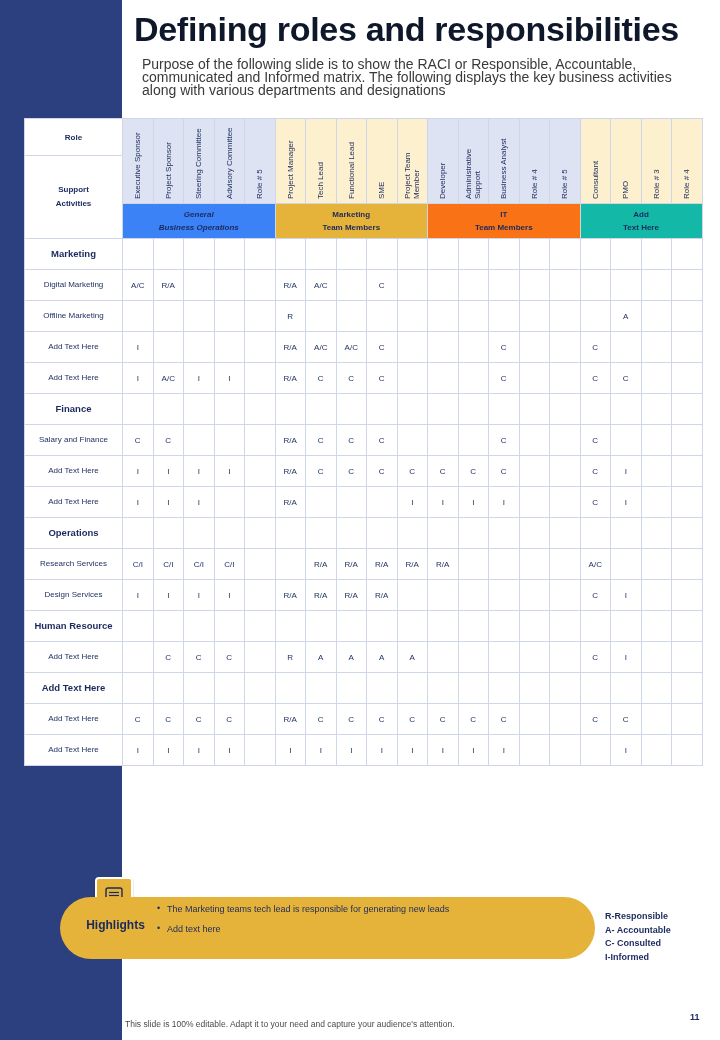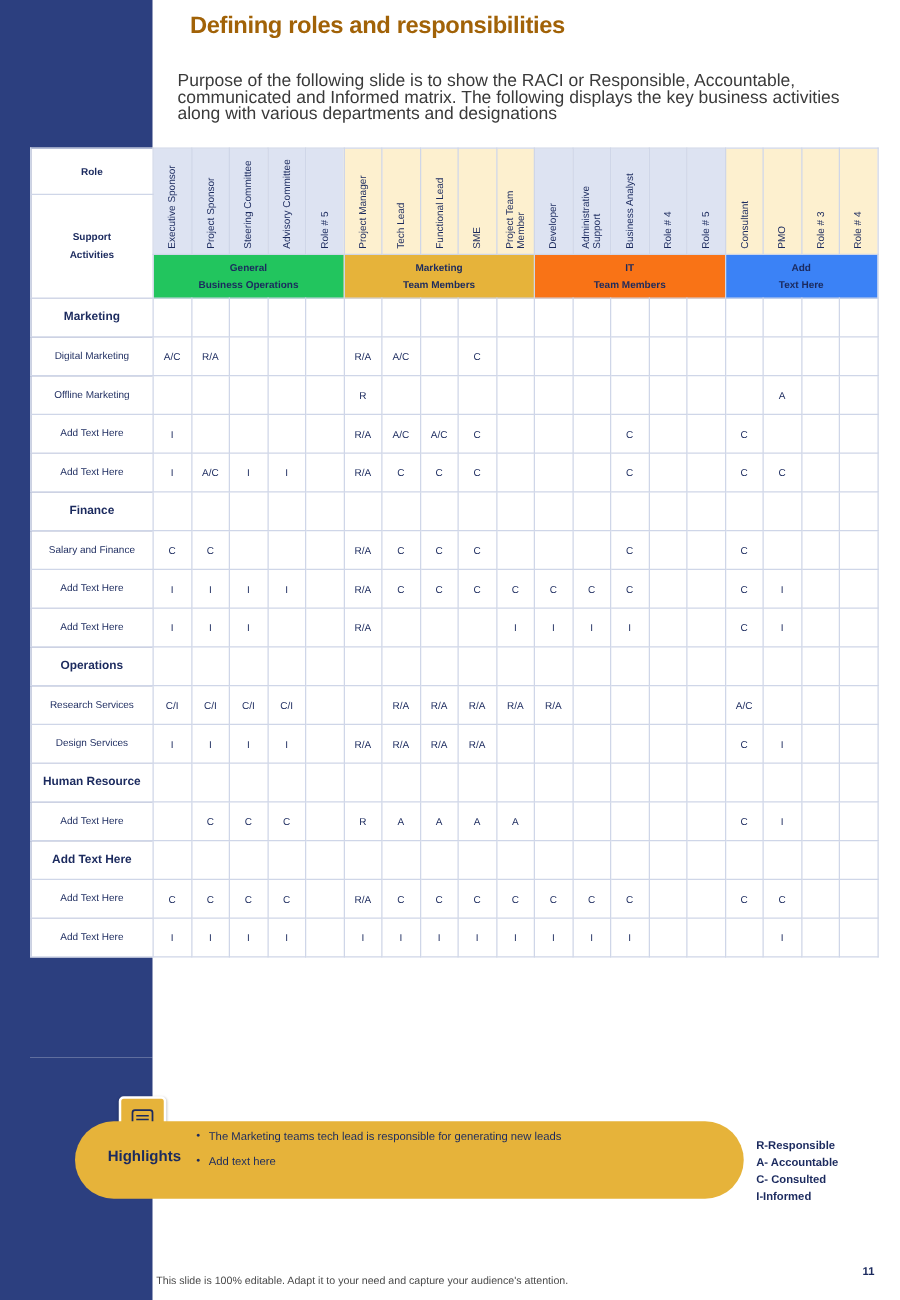--- a/index.html
+++ b/index.html
@@ -19,22 +19,22 @@
     position:absolute;left:24px;top:0;width:98px;height:118px;background:#2c3f7f;
   }
   .left-inner{
     position:absolute;left:24px;top:118px;width:98px;height:728px;background:#2c3f7f;
   }
   .left-lower{
     position:absolute;left:24px;top:846px;width:98px;height:194px;background:#2c3f7f;
   }
   
   .title{
-    position:absolute;left:152px;top:10px;width:560px;
-    font-size:19px;font-weight:bold;color:#a16207;letter-spacing:-0.3px;
+    position:absolute;left:134px;top:10px;width:560px;
+    font-size:34px;font-weight:bold;color:#0f172a;letter-spacing:-0.3px;
   }
   .subtitle{
     position:absolute;left:142px;top:58px;width:530px;
     font-size:14px;line-height:13px;color:#3a3a3a;
   }
   
   .tbl{
     position:absolute;left:24px;top:118px;border-collapse:collapse;
     table-layout:fixed;
   }
@@ -75,24 +75,24 @@
     white-space:normal;
   }
   .vert.g1{background:#dde3f2;}
   .vert.g2{background:#fdf0cf;}
   .vert.g3{background:#dde3f2;}
   .vert.g4{background:#fdf0cf;}
 
   .grp{
     height:34px;font-weight:bold;font-size:10.5px;line-height:13px;
   }
-  .grp.g1{background:#22c55e;color:#1b2a5e;}
+  .grp.g1{background:#3b82f6;color:#1b2a5e;font-style:italic;}
   .grp.g2{background:#e6b33a;color:#1b2a5e;}
   .grp.g3{background:#f97316;color:#1b2a5e;}
-  .grp.g4{background:#3b82f6;color:#1b2a5e;}
+  .grp.g4{background:#14b8a6;color:#1b2a5e;}
 
   .actcell{
     background:#2c3f7f;color:#ffffff;font-size:8.5px;line-height:10px;
     height:30px;font-weight:normal;
   }
   .actcell.section{font-weight:bold;font-size:9.5px;}
   .datarow td{height:30px;}
   .datarow .v{font-size:8px;}
   .shade{background:#f4f6fb;}
 

